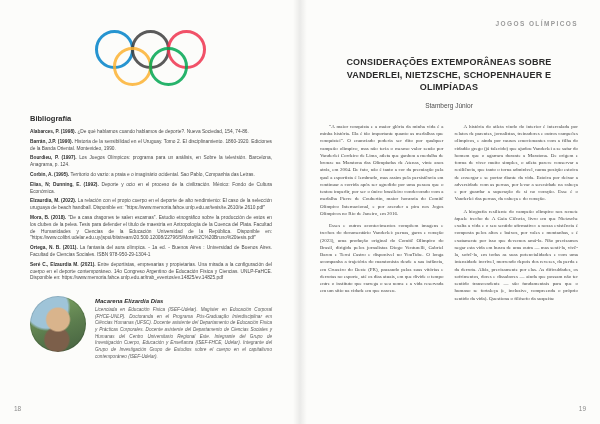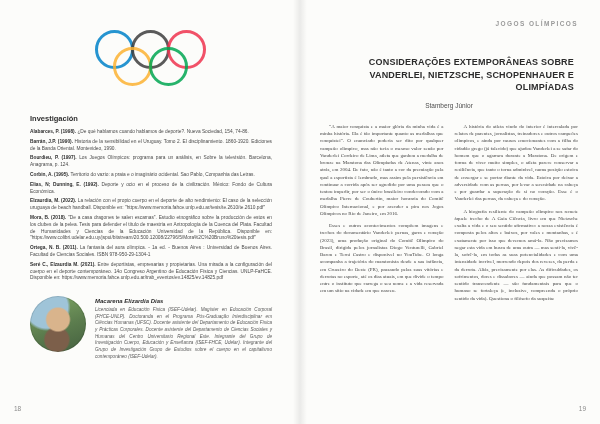--- a/index.html
+++ b/index.html
@@ -38,21 +38,21 @@
       radial-gradient(circle at 30% 20%, #9fc4d8 0 35%, rgba(159,196,216,0) 40%),
       linear-gradient(160deg,#7da463 10%,#5c7d4e 55%,#44603f 100%);
     box-shadow:inset 0 0 0 1px rgba(0,0,0,.12);}
   .bio-text{flex:1;font-style:italic;}
   .bio-name{font-size:6px;font-weight:bold;color:#2e2e2e;margin:2px 0 3px 0;}
   .bio-desc{font-size:4.6px;line-height:1.45;color:#5a5a5a;text-align:justify;}
 
   
   .kicker-row{padding-top:12px;text-align:right;}
   .kicker{font-size:6.5px;font-weight:bold;letter-spacing:1.4px;color:#9a9a9a;}
-  .title{margin:26px 4px 0 4px;text-align:right;font-size:9px;font-weight:bold;
+  .title{margin:26px 4px 0 4px;text-align:center;font-size:9px;font-weight:bold;
     color:#2b2b2b;line-height:1.4;letter-spacing:.2px;}
   .byline{margin-top:8px;text-align:center;font-size:6.5px;color:#4f4f4f;}
   .columns{display:flex;gap:11px;margin-top:14px;}
   .col{flex:1;font-family:"Liberation Serif",serif;font-size:5px;line-height:1.45;
     text-align:justify;color:#434343;}
   .body-para{margin:0 0 5px 0;text-indent:9px;}
 
   
   .pgnum{position:absolute;bottom:12px;font-size:6.5px;color:#8a8a8a;}
   .pgnum-left{left:14px;}
@@ -66,21 +66,21 @@
   <div class="page page-left">
 
     <div class="rings">
       <div class="ring r1" style="border-color: rgb(0, 129, 200);"></div>
       <div class="ring r2" style="border-color: rgb(61, 61, 61);"></div>
       <div class="ring r3" style="border-color: rgb(238, 51, 78);"></div>
       <div class="ring r4" style="border-color: rgb(252, 177, 49);"></div>
       <div class="ring r5" style="border-color: rgb(0, 166, 81);"></div>
     </div>
 
-    <div class="bib-heading">Investigación</div>
+    <div class="bib-heading">Bibliografía</div>
 
     <div class="bib-list">
         <p class="bib-entry"><span class="bib-lead">Alabarces, P. (1998).</span> ¿De qué hablamos cuando hablamos de deporte?. Nueva Sociedad, 154, 74-86.</p>
         <p class="bib-entry"><span class="bib-lead">Barrán, J.P. (1990).</span> Historia de la sensibilidad en el Uruguay. Tomo 2. El disciplinamiento. 1860-1920. Ediciones de la Banda Oriental. Montevideo, 1990.</p>
         <p class="bib-entry"><span class="bib-lead">Bourdieu, P. (1997).</span> Los Juegos Olímpicos: programa para un análisis, en Sobre la televisión. Barcelona, Anagrama, p. 124.</p>
         <p class="bib-entry"><span class="bib-lead">Corbin, A. (1995).</span> Territorio do vazio: a praia e o imaginário ocidental. Sao Pablo, Companhia das Letras.</p>
         <p class="bib-entry"><span class="bib-lead">Elias, N; Dunning, E. (1992).</span> Deporte y ocio en el proceso de la civilización. México: Fondo de Cultura Económica.</p>
         <p class="bib-entry"><span class="bib-lead">Elzaurdia, M. (2022).</span> La relación con el propio cuerpo en el deporte de alto rendimiento: El caso de la selección uruguaya de beach handball. Disponible en: "https://www.memoria.fahce.unlp.edu.ar/tesis/te.2610/te.2610.pdf"</p>
         <p class="bib-entry"><span class="bib-lead">Mora, B. (2018).</span> "De a casa dragones te salen escamas". Estudio etnográfico sobre la producción de estos en los clubes de la pelea. Tesis para defender el título de maestría en Antropología de la Cuenca del Plata. Facultad de Humanidades y Ciencias de la Educación Universidad de la República. Disponible en: "https://www.colibri.udelar.edu.uy/jspui/bitstream/20.500.12008/22796/5/Mora%2C%20Bruno%20tesis.pdf"</p>
         <p class="bib-entry"><span class="bib-lead">Ortega, N. B. (2011).</span> La fantasía del aura olímpica. - 1a ed. - Buenos Aires : Universidad de Buenos Aires. Facultad de Ciencias Sociales. ISBN 978-950-29-1304-1</p>

